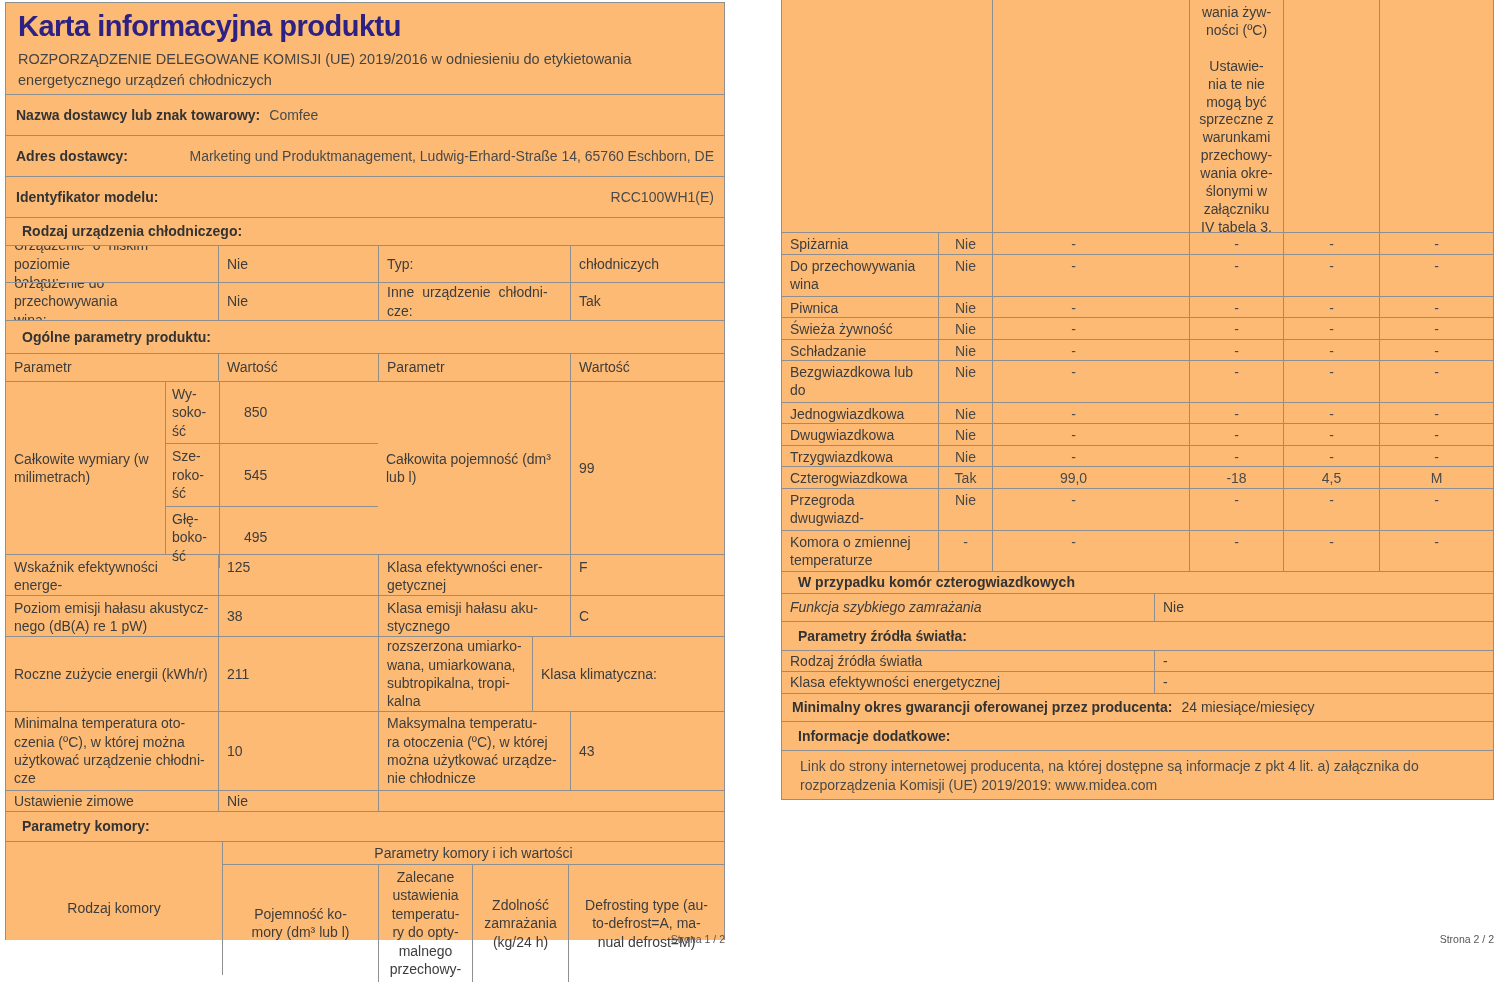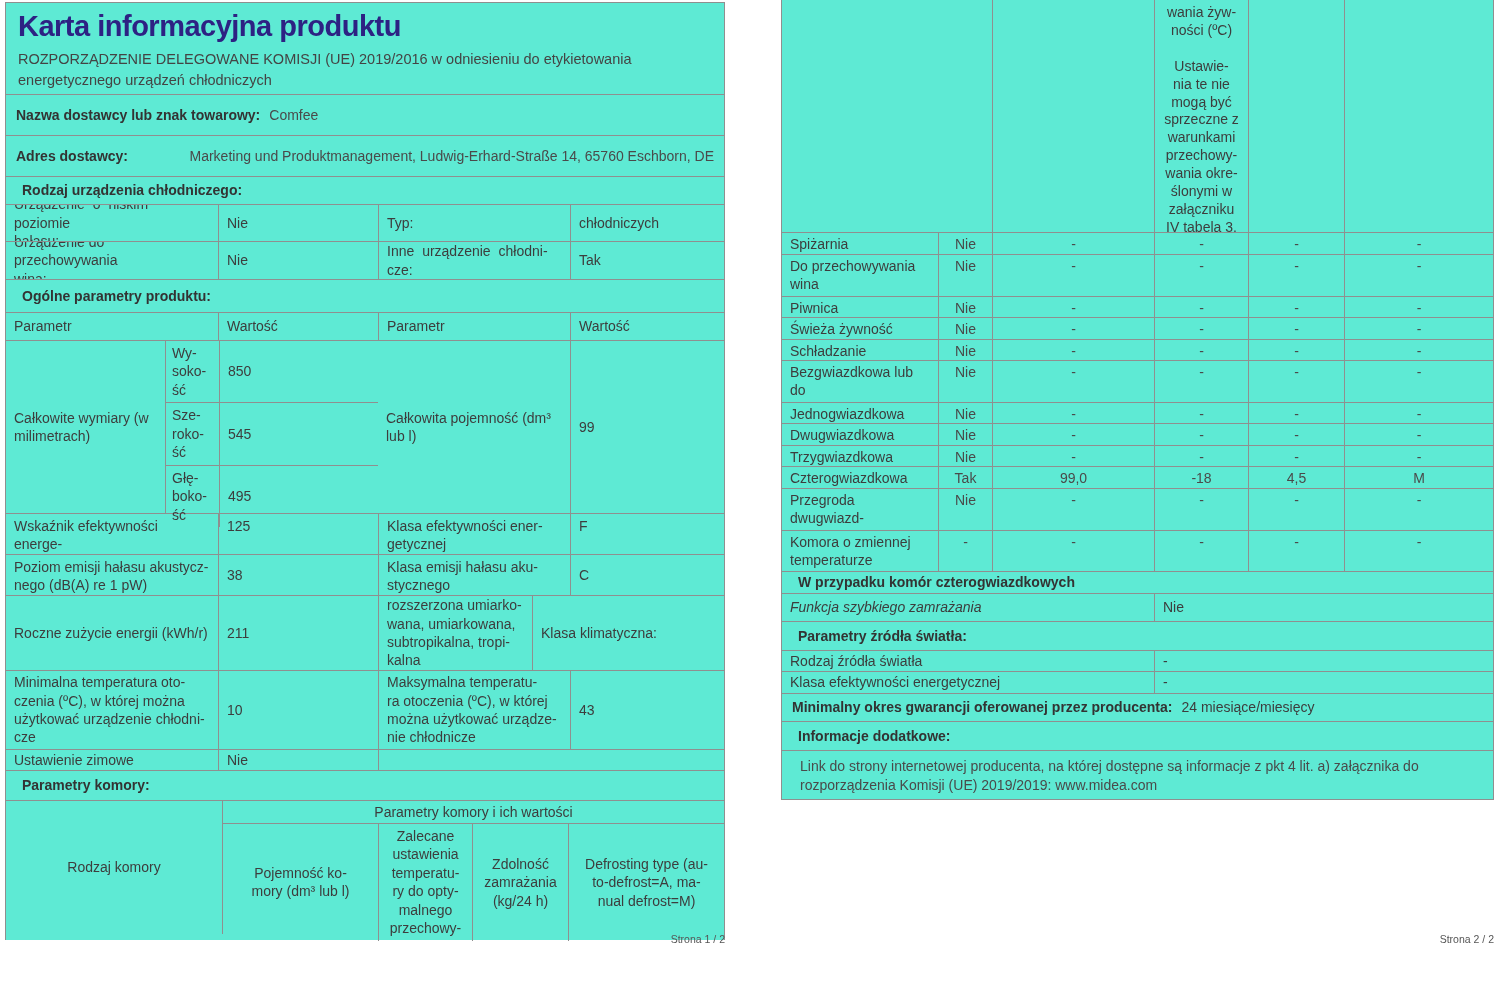--- a/index.html
+++ b/index.html
@@ -1,20 +1,20 @@
 <!DOCTYPE html>
 <html><head>
 <meta charset="utf-8">
 <style>
   html,body{margin:0;padding:0;background:#ffffff;}
   body{
     width:1500px;height:986px;position:relative;overflow:hidden;
     font-family:"Liberation Sans",sans-serif;color:#3d3d3d;font-size:14px;line-height:1.32;
   }
-  .page{position:absolute;box-sizing:border-box;background:#5eead4;}
+  .page{position:absolute;box-sizing:border-box;background:#fdba74;}
   #page1{left:5px;top:2px;width:720px;height:938px;
     border:1px solid #8f8f8f;border-bottom:none;}
   #page2{left:781px;top:0;width:713px;height:800px;
     border:1px solid #8f8f8f;border-top:none;}
   .r{display:flex;border-top:1px solid #8f8f8f;box-sizing:border-box;align-items:stretch;}
   .r.first{border-top:none;}
   .c{box-sizing:border-box;padding:3px 8px;display:flex;flex-direction:column;justify-content:center;overflow:hidden;}
   .c + .c{border-left:1px solid #8f8f8f;}
   .pl{white-space:pre-line;}
   .top{justify-content:flex-start;}
@@ -37,32 +37,32 @@
   
   .h28{height:28px;} .h29{height:29px;} .h30{height:30px;justify-content:space-between;} .h33{height:33px;}
   .h37{height:37px;} .h38{height:38px;} .h41{height:41px;} .h75{height:75px;}
   .h79{height:79px;} .h21{height:21px;} .h22{height:22px;} .h42{height:42px;}
   
   .dimsRow{height:173px;}
   .dims-col{width:213px;display:flex;flex-direction:column;border-left:1px solid #8f8f8f;box-sizing:border-box;}
   .dims-sub{display:flex;border-top:1px solid #8f8f8f;box-sizing:border-box;flex:1;}
   .dims-sub.first{border-top:none;}
   .dims-sub .sl{width:53px;box-sizing:border-box;padding:3px 6px;display:flex;flex-direction:column;justify-content:center;}
-  .dims-sub .sv{flex:1;border-left:1px solid #8f8f8f;box-sizing:border-box;padding:3px 8px;display:flex;flex-direction:column;justify-content:center;}
+  .dims-sub .sv{flex:1;border-left:1px solid #8f8f8f;box-sizing:border-box;padding:3px 24px;display:flex;flex-direction:column;justify-content:center;}
   .dimLab{width:159px;}
   
   .khRow{height:134px;}
   .kh-left{width:216px;box-sizing:border-box;display:flex;align-items:center;justify-content:center;}
   .kh-right{flex:1;display:flex;flex-direction:column;border-left:1px solid #8f8f8f;box-sizing:border-box;}
   .kh-title{height:22px;box-sizing:border-box;text-align:center;padding:2px 4px;}
   .kh-cols{flex:1;display:flex;border-top:1px solid #8f8f8f;box-sizing:border-box;}
   .kh-cols .c{justify-content:center;text-align:center;}
   .kw1{width:155px;} .kw2{width:94px;} .kw3{width:96px;} .kwl{flex:1;}
   
-  .p1{width:156px;} .p2{width:54px;} .p3{width:162px;} .p4{width:94px;} .p5{width:96px;} .pL{flex:1;}
+  .p1{width:156px;} .p2{width:54px;} .p3{width:162px;} .p4{width:94px;margin-left:35px;} .p5{width:96px;} .pL{flex:1;}
   .pHead{width:210px;}
   .p2row .c{justify-content:flex-start;padding-top:2px;padding-bottom:2px;}
   .p2row .num{text-align:center;color:#4a4a4a;}
   #p2-header{height:232px;}
   #p2-header .c{justify-content:flex-start;padding-top:4px;}
   .hdrTxt{text-align:center;line-height:1.28;}
   
   .fullrow{flex:1;margin-left:8px;}
   .inline-lv{flex-direction:row;align-items:center;gap:9px;padding:4px 10px;}
   .linkcell{padding:6px 10px;color:#4a4a4a;}
@@ -80,20 +80,24 @@
     <div class="doc-sub">ROZPORZĄDZENIE DELEGOWANE KOMISJI (UE) 2019/2016 w odniesieniu do etykietowania energetycznego urządzeń chłodniczych</div>
   </div>
 
   <div class="r sup h29">
     <span class="lab">Nazwa dostawcy lub znak towarowy:</span>
     <span class="val">Comfee</span>
   </div>
   <div class="r sup h30">
     <span class="lab">Adres dostawcy:</span>
     <span class="val">Marketing und Produktmanagement, Ludwig-Erhard-Straße 14, 65760 Eschborn, DE</span>
+  </div>
+  <div class="r sup h30">
+    <span class="lab">Identyfikator modelu:</span>
+    <span class="val">RCC100WH1(E)</span>
   </div>
 
   <div class="r h28">
     <div class="c fullrow sect">Rodzaj urządzenia chłodniczego:</div>
   </div>
 
   <div class="r h37">
     <div class="c w1 pl wsp">Urządzenie o niskim poziomie
 hałasu:</div>
     <div class="c w2">Nie</div>

